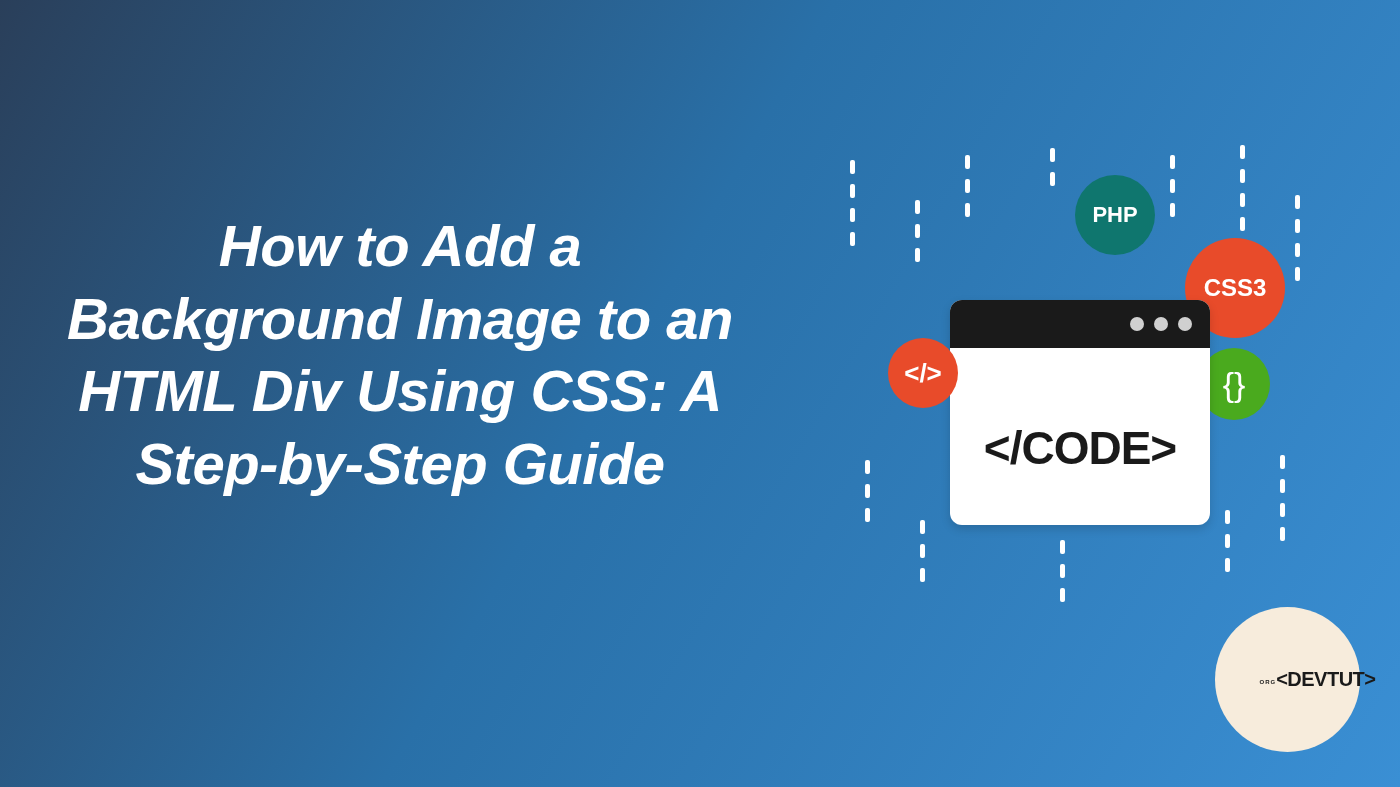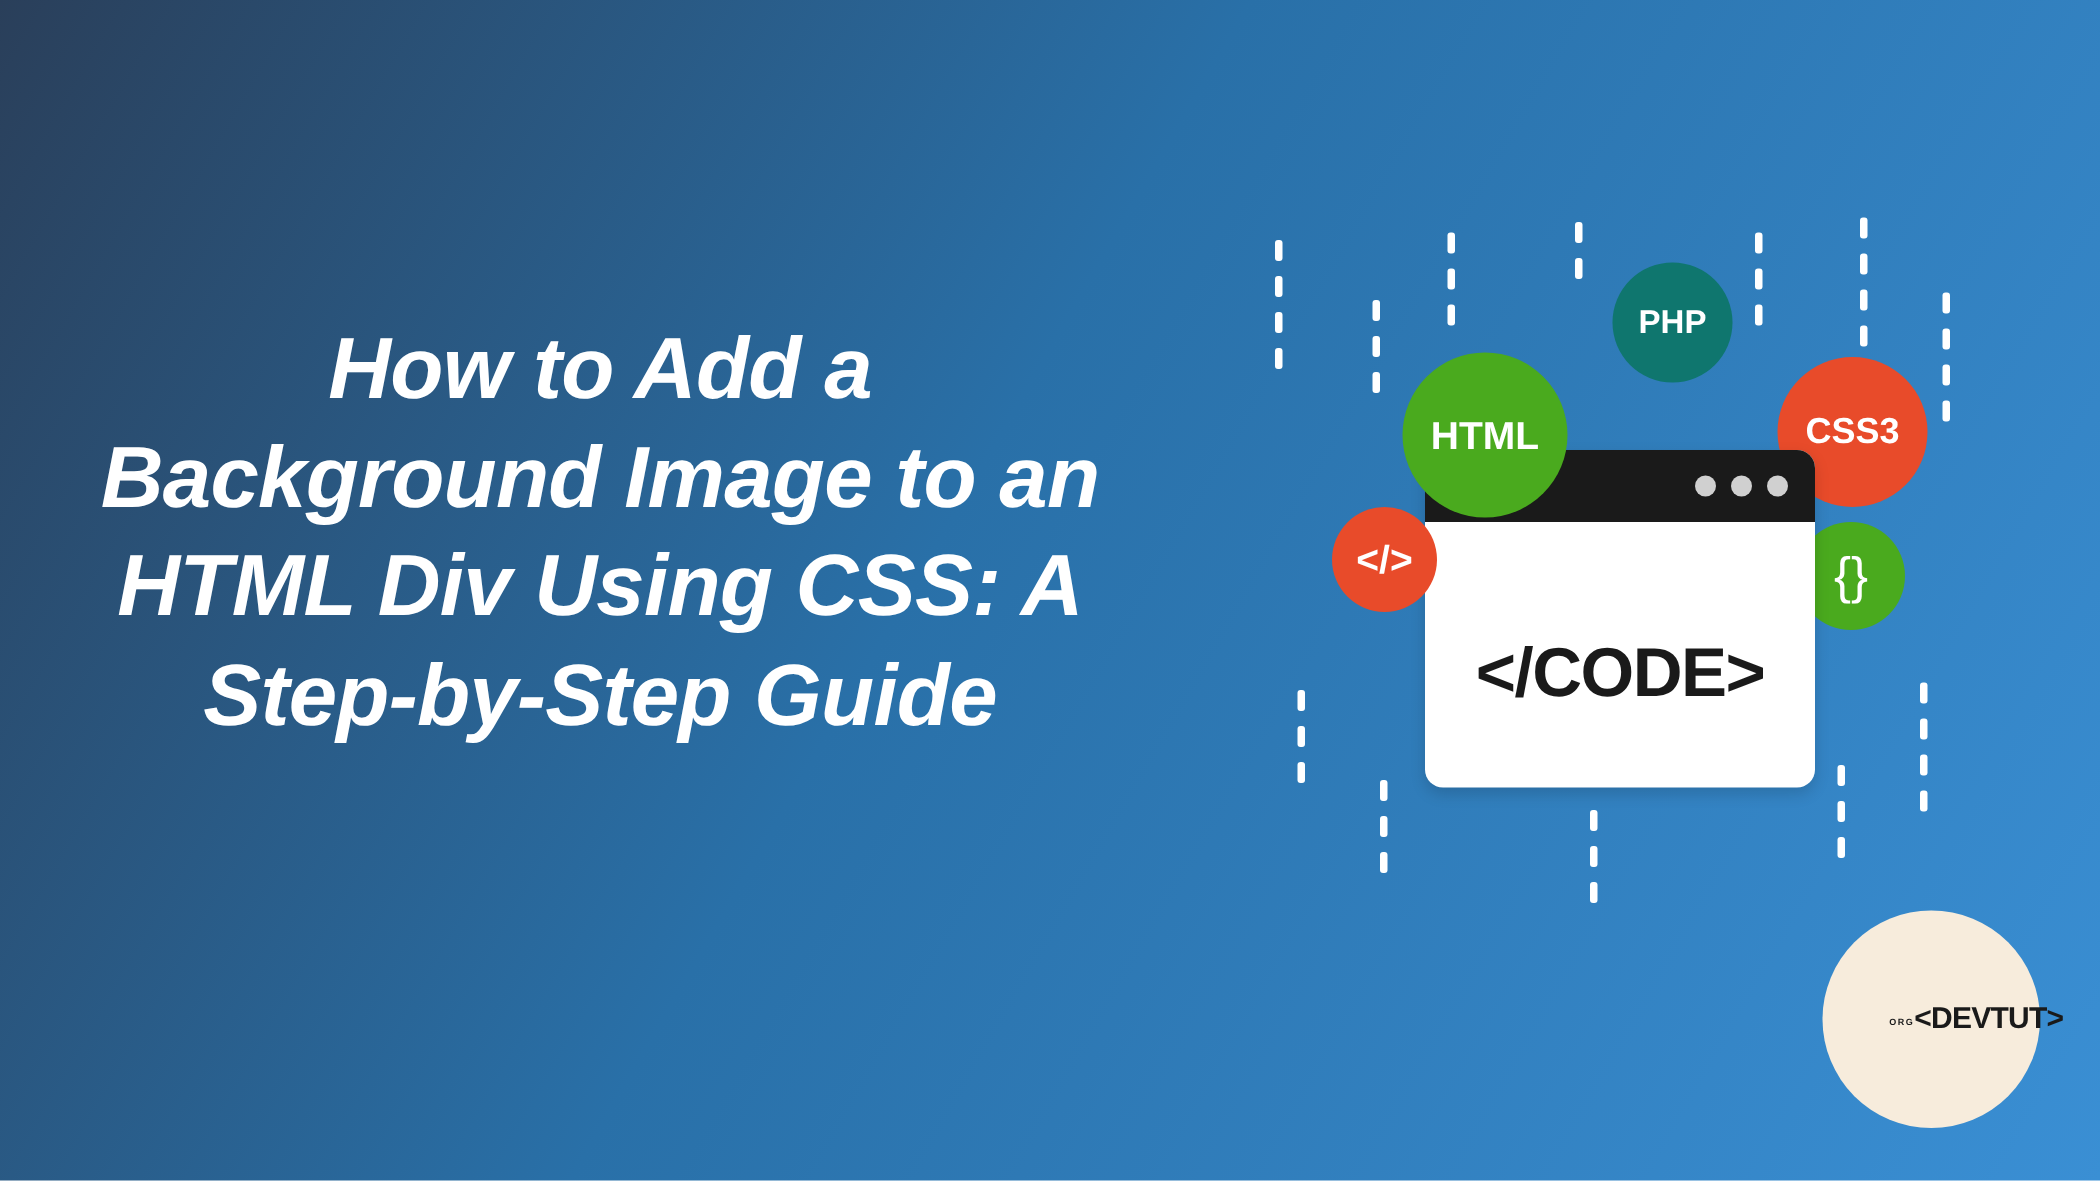--- a/index.html
+++ b/index.html
@@ -186,21 +186,20 @@
     </div>
   <div class="dash-col" style="left:485px; top:55px;">
       <div class="dash"></div>
       <div class="dash"></div>
       <div class="dash"></div>
       <div class="dash"></div>
     </div>
 
   <div class="bubble bubble-php">PHP</div>
   <div class="bubble bubble-css3">CSS3</div>
-  <div class="bubble bubble-html">HTML</div>
   <div class="bubble bubble-tag">&lt;/&gt;</div>
   <div class="bubble bubble-brace">{}</div>
 
   <div class="browser">
     <div class="browser-bar">
       <div class="dot"></div>
       <div class="dot"></div>
       <div class="dot"></div>
     </div>
     <div class="code-text">&lt;/CODE&gt;</div>

